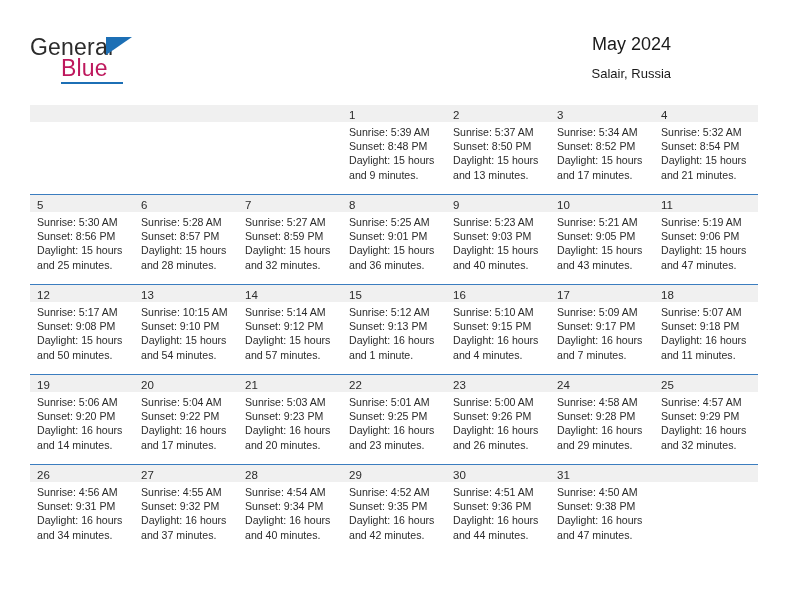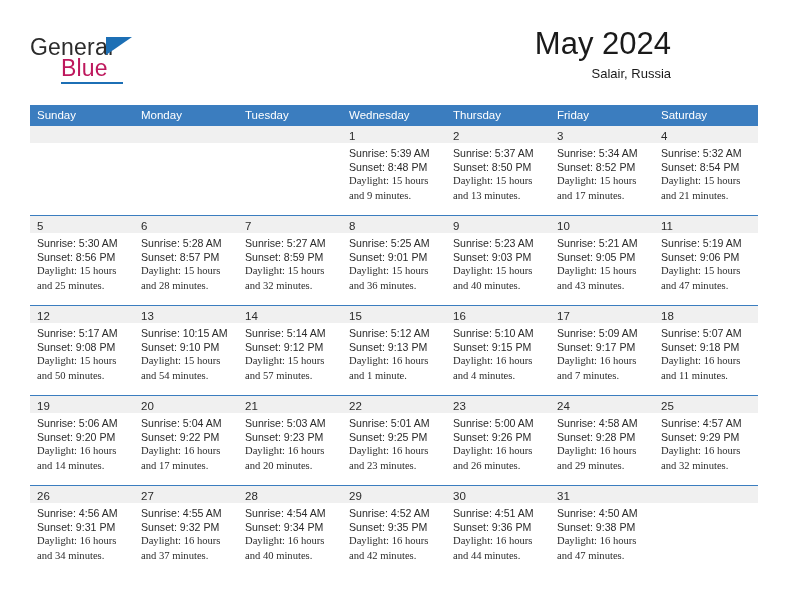--- a/index.html
+++ b/index.html
@@ -71,21 +71,21 @@
     background: #1c6fb5;
   }
 
   .title-block {
     position: absolute;
     right: 0;
     top: 0;
     text-align: right;
   }
   .cal-title {
-    font-size: 31px;
+    font-size: 18px;
     color: #1a1a1a;
     line-height: 32px;
     white-space: nowrap;
   }
   .cal-subtitle {
     font-size: 13px;
     color: #1a1a1a;
     line-height: 20px;
     margin-top: 4px;
     white-space: nowrap;
@@ -141,21 +141,20 @@
     padding: 3px 7px 0 7px;
   }
   .cell-line {
     font-size: 10.6px;
     line-height: 14.2px;
     color: #2b2b2b;
     white-space: nowrap;
   }
   .cell-line.wrap {
     white-space: normal;
-    font-family: Liberation Serif, serif;
   }
   .daycell.empty .daynum-band { background: #f0f0f0; }
 </style>
 </head>
 <body>
 
 <div class="page">
 
   <div class="header">
 
@@ -167,29 +166,20 @@
     </div>
 
     <div class="title-block">
       <div class="cal-title">May 2024</div>
       <div class="cal-subtitle">Salair, Russia</div>
     </div>
 
   </div>
 
   <div class="calendar">
-    <div class="weekdays">
-        <div class="weekday">Sunday</div>
-        <div class="weekday">Monday</div>
-        <div class="weekday">Tuesday</div>
-        <div class="weekday">Wednesday</div>
-        <div class="weekday">Thursday</div>
-        <div class="weekday">Friday</div>
-        <div class="weekday">Saturday</div>
-      </div>
     <div id="weeks-host">
         <div class="week">
           <div class="daycell empty">
             <div class="daynum-band"><span class="daynum"></span></div>
             <div class="cell-lines"></div>
           </div>
           <div class="daycell empty">
             <div class="daynum-band"><span class="daynum"></span></div>
             <div class="cell-lines"></div>
           </div>

